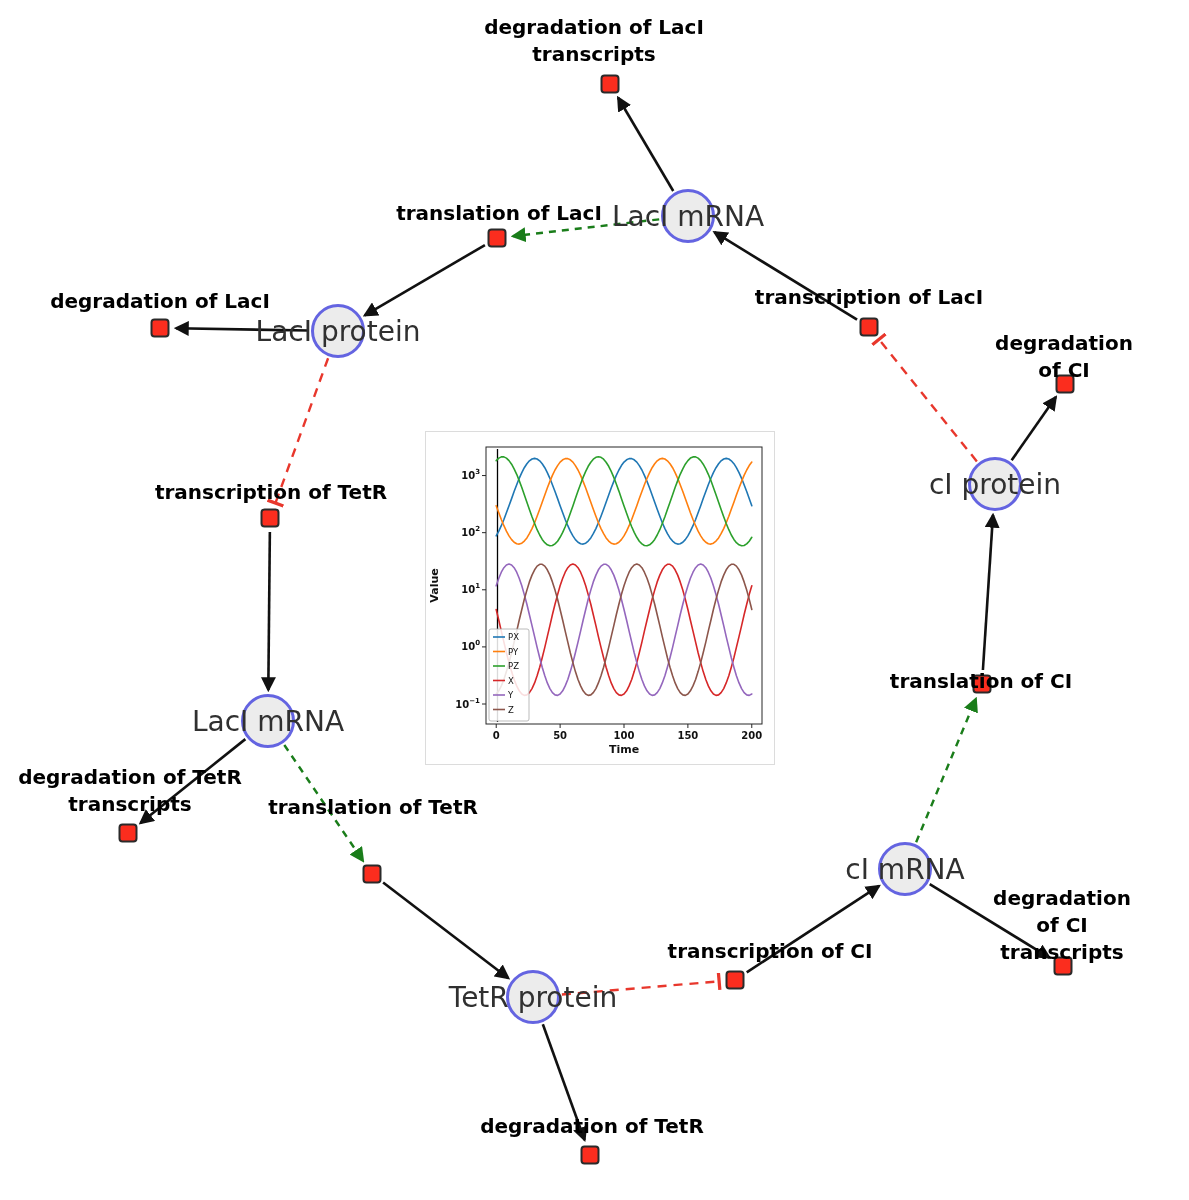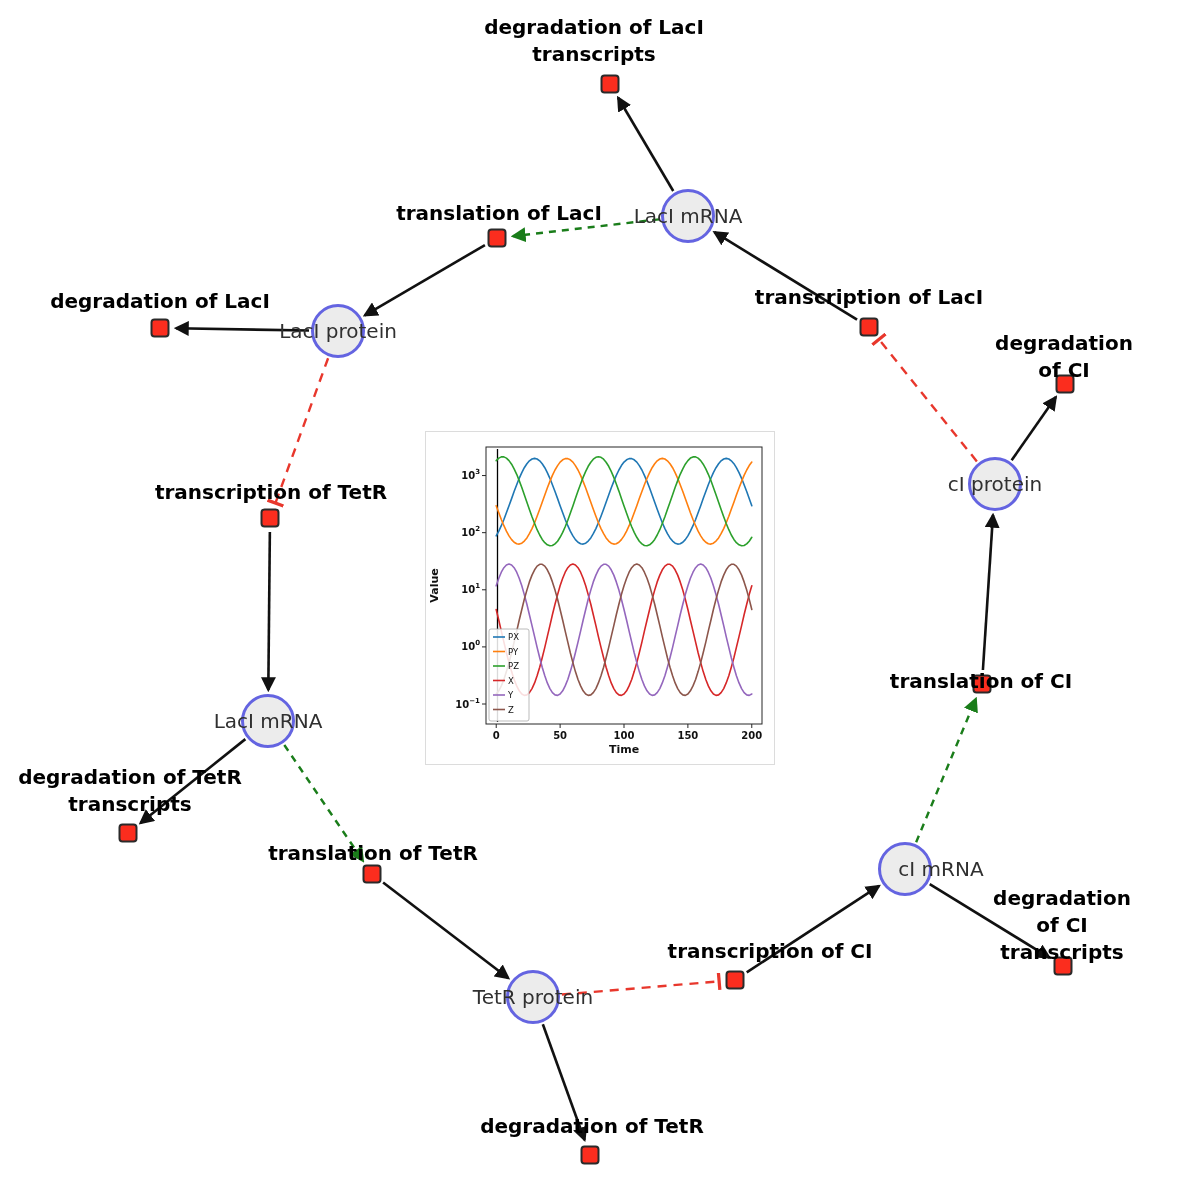--- a/index.html
+++ b/index.html
@@ -5,21 +5,21 @@
   html,body{margin:0;padding:0;background:#ffffff;}
   body{width:1189px;height:1200px;position:relative;overflow:hidden;
        font-family:"DejaVu Sans","Liberation Sans",sans-serif;}
   #canvas{position:absolute;inset:0;width:1189px;height:1200px;}
   #edges-layer{position:absolute;left:0;top:0;}
   #nodes-layer{position:absolute;left:0;top:0;width:100%;height:100%;}
   .species-node{position:absolute;width:54px;height:54px;border-radius:50%;
       box-sizing:border-box;border:3.5px solid #6464e1;background:#ececec;
       transform:translate(-50%,-50%);}
   .species-label{position:absolute;transform:translate(-50%,-50%);
-      font-size:20px;color:#303030;white-space:pre;}
+      font-size:28px;color:#303030;white-space:pre;}
   .reaction-node{position:absolute;width:19px;height:19px;border-radius:4px;
       box-sizing:border-box;border:2.5px solid #2a2a2a;background:#fb2d1e;
       transform:translate(-50%,-50%);}
   .reaction-label{position:absolute;transform:translate(-50%,-50%);
       font-size:20px;font-weight:bold;color:#000;text-align:center;
       white-space:pre-line;line-height:1.35;}
   #inset{position:absolute;left:425px;top:431px;width:348px;height:332px;
       background:#ffffff;border:1px solid #dcdcdc;box-sizing:content-box;}
 </style>
 </head>
@@ -60,21 +60,21 @@
   <div id="nodes-layer">
       <div class="species-node" style="left: 688px; top: 216px; background: rgb(236, 236, 236); border-color: rgb(100, 100, 225);"></div>
       <div class="species-label" style="left: 688px; top: 216px;">LacI mRNA</div>
       <div class="species-node" style="left: 338px; top: 331px; background: rgb(236, 236, 236); border-color: rgb(100, 100, 225);"></div>
       <div class="species-label" style="left: 338px; top: 331px;">LacI protein</div>
       <div class="species-node" style="left: 268px; top: 721px; background: rgb(236, 236, 236); border-color: rgb(100, 100, 225);"></div>
       <div class="species-label" style="left: 268px; top: 721px;">LacI mRNA</div>
       <div class="species-node" style="left: 533px; top: 997px; background: rgb(236, 236, 236); border-color: rgb(100, 100, 225);"></div>
       <div class="species-label" style="left: 533px; top: 997px; text-align: center;">TetR protein</div>
       <div class="species-node" style="left: 905px; top: 869px; background: rgb(236, 236, 236); border-color: rgb(100, 100, 225);"></div>
-      <div class="species-label" style="left: 905px; top: 869px; margin-left: 36px;">cI mRNA</div>
+      <div class="species-label" style="left: 905px; top: 869px;">cI mRNA</div>
       <div class="species-node" style="left: 995px; top: 484px; background: rgb(236, 236, 236); border-color: rgb(100, 100, 225);"></div>
       <div class="species-label" style="left: 995px; top: 484px;">cI protein</div>
       <div class="reaction-node" style="left: 610px; top: 84px; background: rgb(251, 45, 30); border-color: rgb(42, 42, 42);"></div>
       <div class="reaction-label" style="left: 594px; top: 41px;">degradation of LacI
 transcripts</div>
       <div class="reaction-node" style="left: 497px; top: 238px; background: rgb(251, 45, 30); border-color: rgb(42, 42, 42);"></div>
       <div class="reaction-label" style="left: 499px; top: 213px;">translation of LacI</div>
       <div class="reaction-node" style="left: 160px; top: 328px; background: rgb(251, 45, 30); border-color: rgb(42, 42, 42);"></div>
       <div class="reaction-label" style="left: 160px; top: 301px;">degradation of LacI</div>
       <div class="reaction-node" style="left: 869px; top: 327px; background: rgb(251, 45, 30); border-color: rgb(42, 42, 42);"></div>
@@ -82,21 +82,21 @@
       <div class="reaction-node" style="left: 1065px; top: 384px; background: rgb(251, 45, 30); border-color: rgb(42, 42, 42);"></div>
       <div class="reaction-label" style="left: 1064px; top: 357px;">degradation of CI</div>
       <div class="reaction-node" style="left: 270px; top: 518px; background: rgb(251, 45, 30); border-color: rgb(42, 42, 42);"></div>
       <div class="reaction-label" style="left: 271px; top: 492px;">transcription of TetR</div>
       <div class="reaction-node" style="left: 982px; top: 684px; background: rgb(251, 45, 30); border-color: rgb(42, 42, 42);"></div>
       <div class="reaction-label" style="left: 981px; top: 657px; margin-top: 24px;">translation of CI</div>
       <div class="reaction-node" style="left: 128px; top: 833px; background: rgb(251, 45, 30); border-color: rgb(42, 42, 42);"></div>
       <div class="reaction-label" style="left: 130px; top: 791px;">degradation of TetR
 transcripts</div>
       <div class="reaction-node" style="left: 372px; top: 874px; background: rgb(251, 45, 30); border-color: rgb(42, 42, 42);"></div>
-      <div class="reaction-label" style="left: 373px; top: 853px; text-align: center;">translation of TetR</div>
+      <div class="reaction-label" style="left: 373px; top: 807px; text-align: center;">translation of TetR</div>
       <div class="reaction-node" style="left: 1063px; top: 966px; background: rgb(251, 45, 30); border-color: rgb(42, 42, 42);"></div>
       <div class="reaction-label" style="left: 1062px; top: 925px;">degradation of CI
 transcripts</div>
       <div class="reaction-node" style="left: 735px; top: 980px; background: rgb(251, 45, 30); border-color: rgb(42, 42, 42);"></div>
       <div class="reaction-label" style="left: 770px; top: 951px;">transcription of CI</div>
       <div class="reaction-node" style="left: 590px; top: 1155px; background: rgb(251, 45, 30); border-color: rgb(42, 42, 42);"></div>
       <div class="reaction-label" style="left: 592px; top: 1126px;">degradation of TetR</div>
     </div>
   <div id="inset">
     <svg id="chart" width="348" height="332" viewBox="0 0 348 332">

